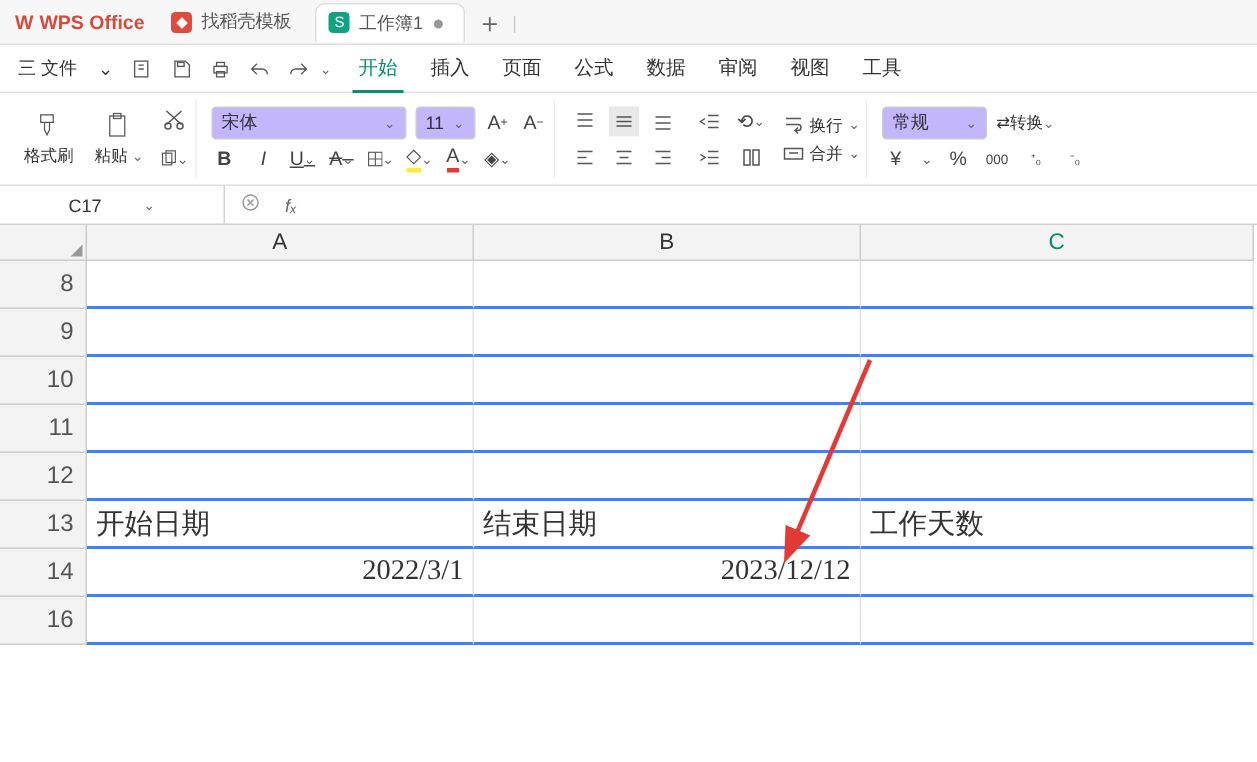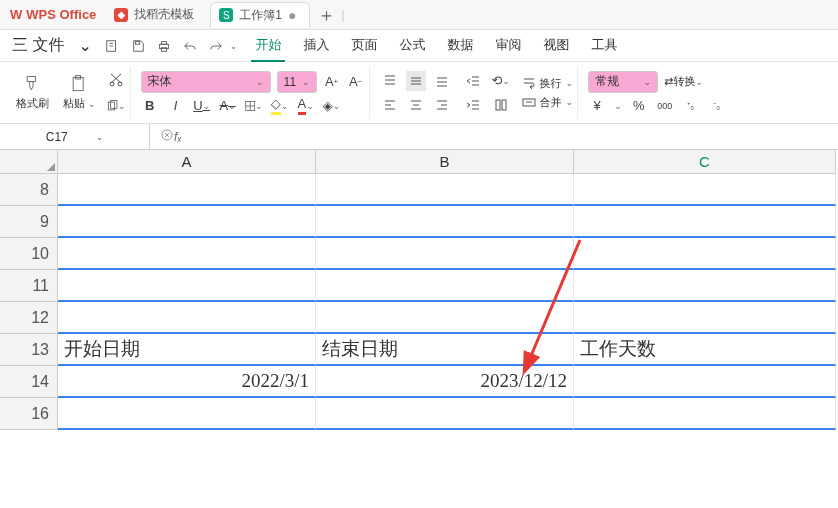--- a/index.html
+++ b/index.html
@@ -12,49 +12,49 @@
 .titlebar .tab.active { background: #fff; border: 1px solid #ddd; border-bottom: none; }
 .titlebar .tab.template { }
 .titlebar .tab .ticon { width: 14px; height: 14px; display: inline-flex; align-items: center; justify-content: center; font-size: 10px; border-radius: 3px; color: #fff; }
 .titlebar .tab .dot { color: #999; font-size: 14px; }
 .titlebar .plus { margin-left: 8px; color: #666; font-size: 18px; }
 .titlebar .bar { margin-left: 6px; color: #ccc; }
 
 
 .menubar { display: flex; align-items: center; height: 32px; background: #fff; border-bottom: 1px solid #e5e5e5; padding: 0 6px; gap: 2px; }
 .menubar .micon { width: 24px; height: 24px; display: flex; align-items: center; justify-content: center; color: #555; border-radius: 3px; }
-.menubar .mlabel { padding: 4px 6px; color: #333; font-size: 16px; }
+.menubar .mlabel { padding: 4px 6px; color: #333; font-size: 12px; }
 .menubar .tabs { display: flex; margin-left: 12px; gap: 14px; }
 .menubar .tabs .mtab { font-size: 13px; color: #333; padding: 6px 4px; }
 .menubar .tabs .mtab.active { color: #0a8f6e; border-bottom: 2px solid #0a8f6e; font-weight: 500; }
 
 
 .ribbon { display: flex; align-items: stretch; height: 62px; background: #fff; border-bottom: 1px solid #e0e0e0; padding: 4px 8px; gap: 6px; }
 .rgroup { display: flex; flex-direction: column; gap: 4px; padding: 2px 4px; border-right: 1px solid #eee; justify-content: center; }
 .rgroup.noborder { border-right: none; }
 .rgroup .row { display: flex; align-items: center; gap: 6px; }
 .rgroup .big { display: flex; flex-direction: column; align-items: center; gap: 2px; font-size: 11px; color: #333; padding: 2px 4px; }
 .rgroup .big svg { width: 20px; height: 20px; }
 .rgroup .small-ico { width: 20px; height: 20px; display: flex; align-items: center; justify-content: center; color: #555; }
-.fontbox { display: flex; align-items: center; border: 1px solid #ccc; border-radius: 3px; height: 22px; padding: 0 6px; gap: 4px; font-size: 12px; background: #f9a8d4; }
+.fontbox { display: flex; align-items: center; border: 1px solid #ccc; border-radius: 3px; height: 22px; padding: 0 6px; gap: 4px; font-size: 12px; background: #c4b5fd; }
 .fontbox.wide { width: 130px; justify-content: space-between; }
 .fontbox.num { width: 40px; justify-content: space-between; }
 .caret { font-size: 9px; color: #666; }
 .btnrow { display: flex; gap: 8px; align-items: center; }
 .fmt-btn { width: 18px; height: 18px; display: inline-flex; align-items: center; justify-content: center; font-size: 13px; color: #444; }
 .color-under { border-bottom: 3px solid; padding-bottom: 1px; }
 .alignbox { display: grid; grid-template-columns: repeat(3, 20px); grid-auto-rows: 20px; gap: 4px 6px; }
 .alignbox .ab { display: flex; align-items: center; justify-content: center; }
 .hwrap { display: flex; flex-direction: column; gap: 4px; font-size: 11px; color: #333; }
 .hwrap .hrow { display: flex; align-items: center; gap: 4px; }
 
 
 .fxbar { display: flex; align-items: center; height: 26px; border-bottom: 1px solid #d0d0d0; }
 .namebox { width: 150px; border-right: 1px solid #d0d0d0; display: flex; align-items: center; justify-content: center; height: 100%; gap: 28px; font-size: 12px; color: #333; }
-.fxarea { display: flex; align-items: center; padding: 0 10px; gap: 0; color: #666; }
+.fxarea { display: flex; align-items: center; padding: 0 10px; gap: 16px; color: #666; }
 
 
 .grid { position: relative; }
 .colhead { display: flex; height: 24px; }
 .corner { width: 58px; border-right: 1px solid #ccc; border-bottom: 1px solid #ccc; background: #f3f3f3; display:flex; align-items:flex-end; justify-content:flex-end; padding:2px; }
 .corner::after { content:""; border-left:8px solid transparent; border-bottom:8px solid #999; }
 .ch { border-right: 1px solid #ccc; border-bottom: 1px solid #ccc; background: #f3f3f3; display: flex; align-items: center; justify-content: center; font-size: 15px; height:24px; }
 .ch.A { width: 258px; } .ch.B { width: 258px; } .ch.C { width: 262px; color:#0a8f6e; }
 .rows { }
 .gr { display: flex; height: 32px; }

